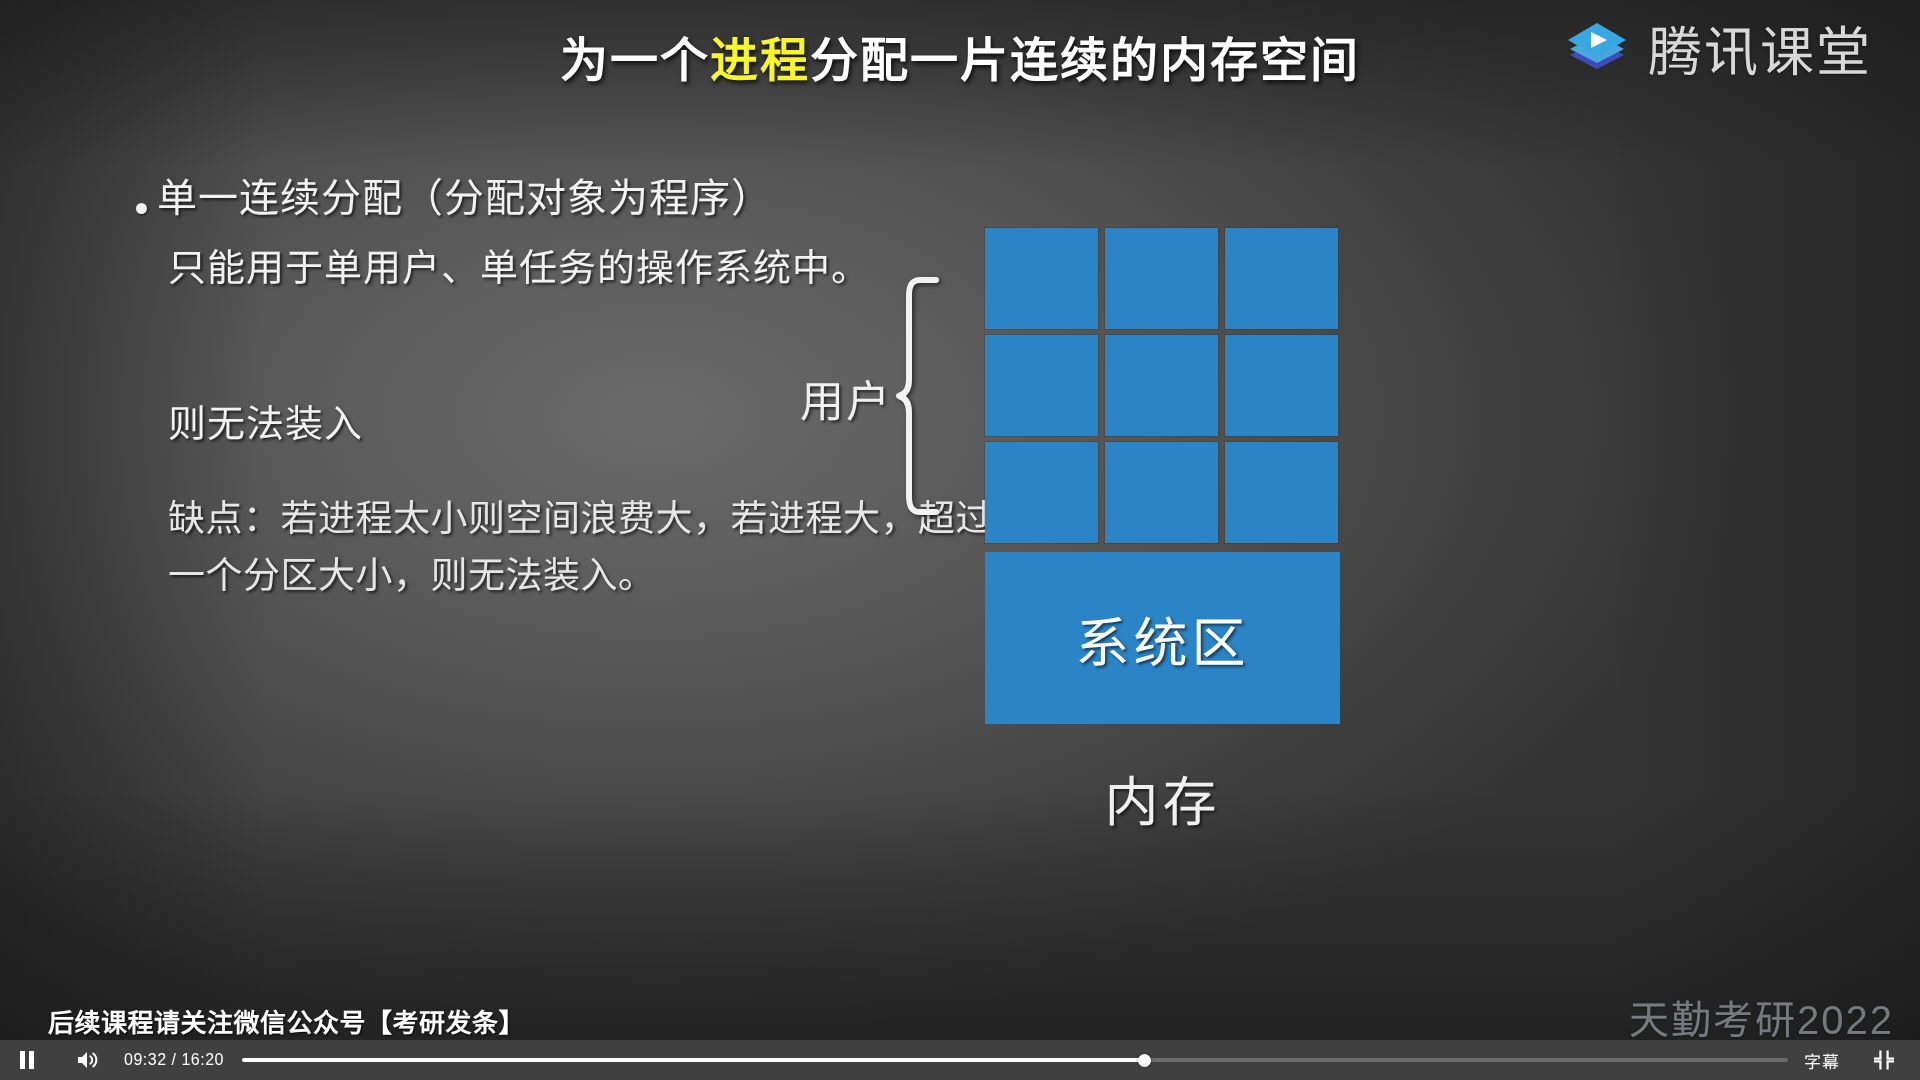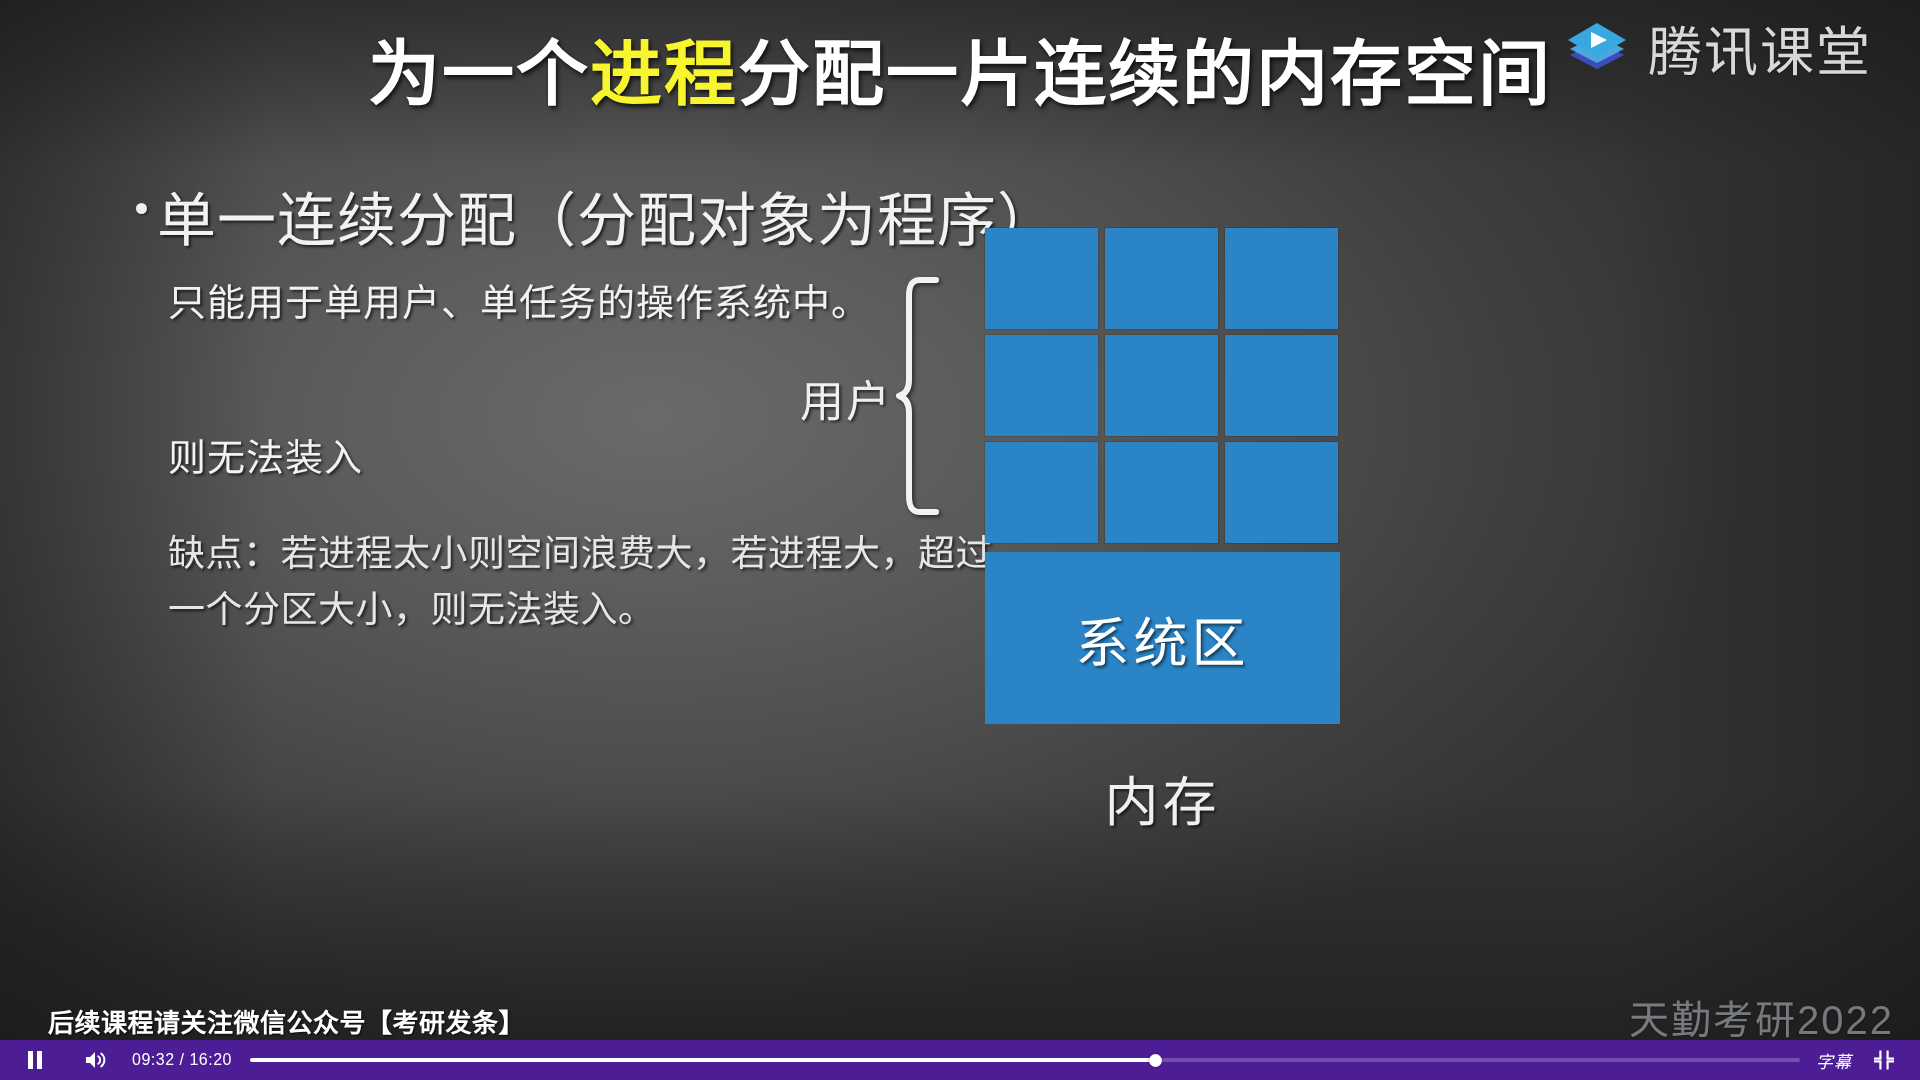--- a/index.html
+++ b/index.html
@@ -61,21 +61,21 @@
   }
 
   
   #title {
     position: absolute;
     top: 34px;
     left: 0;
     width: 1920px;
     text-align: center;
     z-index: 4;
-    font-size: 72px;
+    font-size: 48px;
     line-height: 1.12;
     color: #ffffff;
     letter-spacing: 2px;
     text-shadow: 2px 3px 4px rgba(0,0,0,.70), 0 0 1px rgba(0,0,0,.9);
     white-space: nowrap;
   }
   #title .hl {
     color: #f7f62e;
     font-weight: bold;
   }
@@ -96,21 +96,21 @@
     gap: 10px;
   }
   .bullet-dot {
     flex: 0 0 auto;
     width: 11px; height: 11px;
     border-radius: 50%;
     background: #f0f0f0;
     margin-top: 28px;
     box-shadow: 1px 1px 2px rgba(0,0,0,.6);
   }
-  .bullet-text { font-size: 59px; line-height: 1.18; letter-spacing: 1px; margin-top: 12px; }
+  .bullet-text { font-size: 40px; line-height: 1.18; letter-spacing: 1px; }
   .sub-line {
     font-size: 38px;
     line-height: 1.2;
     letter-spacing: 1px;
     margin-left: 32px;
   }
   .note-block {
     font-size: 37px;
     line-height: 1.52;
     letter-spacing: .5px;
@@ -268,23 +268,22 @@
     margin-top: -6.5px;
     margin-left: -6.5px;
     border-radius: 50%;
     background: #ffffff;
     box-shadow: 0 0 3px rgba(0,0,0,.45);
   }
   #btn-subtitle {
     color: #ffffff;
     font-size: 17px;
     letter-spacing: 1px;
-    margin-right: 8px;
+    margin-right: 20px;
     white-space: nowrap;
-    font-style: italic;
   }
   #btn-fullscreen { width: 48px; margin-right: 12px; }
 
   .icon-svg { display: block; }
 </style>
 </head>
 <body>
 
 <div id="stage">
 
@@ -355,21 +354,21 @@
       </span>
     </div>
 
     <div id="promo">
       <div>后续课程请关注微信公众号【考研发条】</div>
     </div>
 
     <div id="watermark">天勤考研2022</div>
   </div>
 
-  <div id="player-bar" style="background: #4c1d95; padding-left: 8px;">
+  <div id="player-bar" style="background: #404040;">
 
     <div class="ctrl" id="btn-pause">
       <span>
         <svg class="icon-svg" width="16" height="18" viewBox="0 0 16 18" aria-hidden="true">
           <rect x="1" y="0" width="5" height="18" fill="#ffffff"></rect>
           <rect x="10" y="0" width="5" height="18" fill="#ffffff"></rect>
         </svg>
       </span>
     </div>
 

